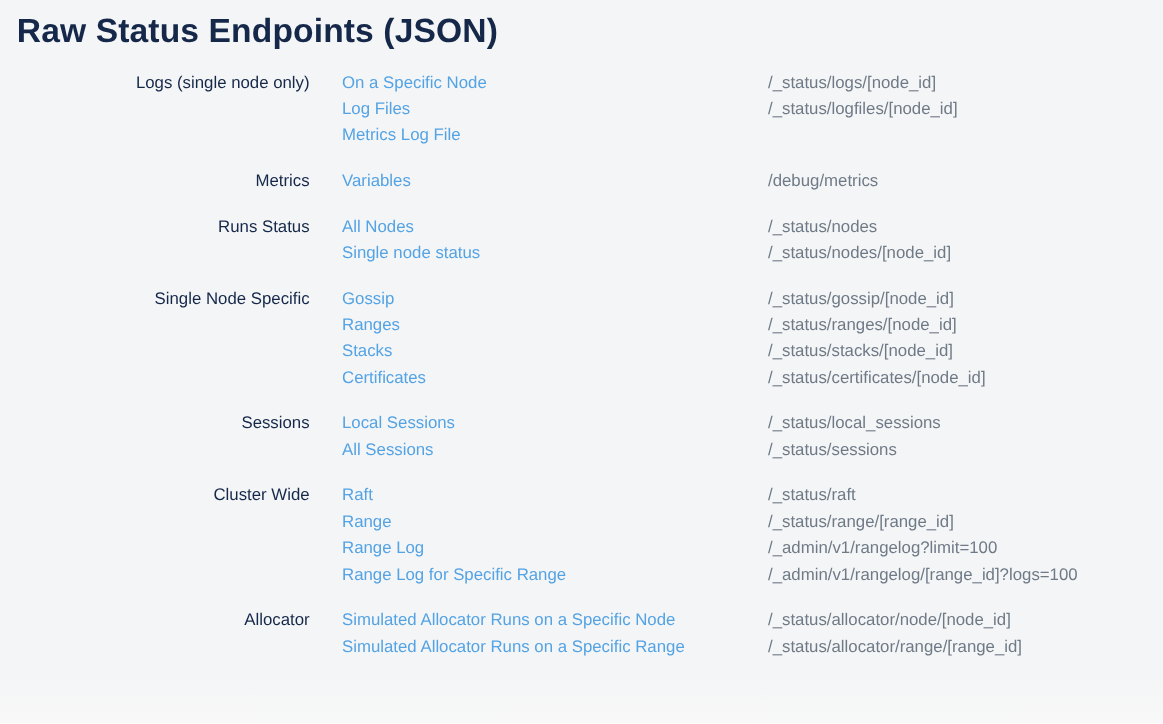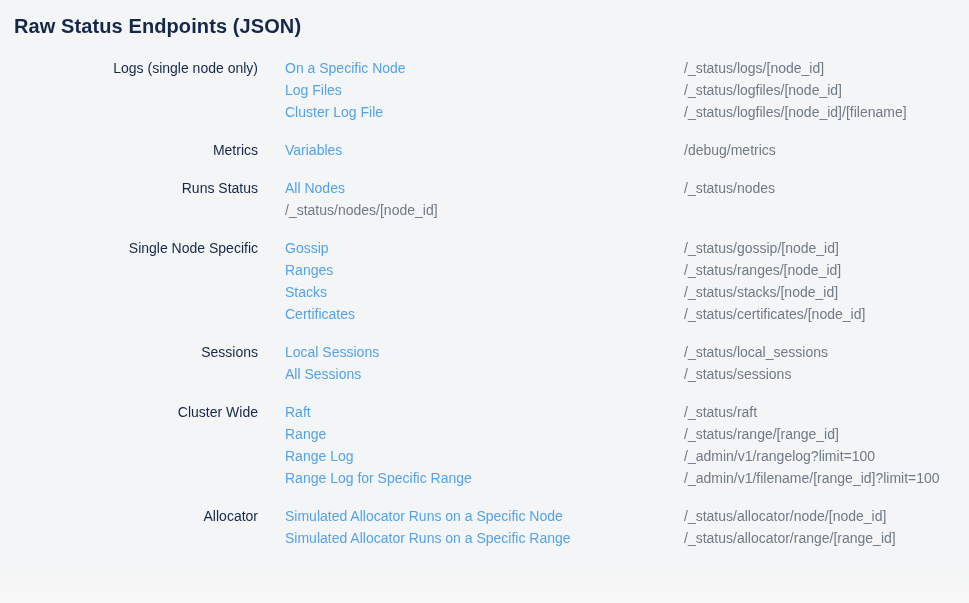--- a/index.html
+++ b/index.html
@@ -9,34 +9,34 @@
     --path:#6f7a87;
   }
   html,body{margin:0;padding:0;}
   body{
     width:969px;height:603px;overflow:hidden;
     background:linear-gradient(180deg,var(--bg) 0%,var(--bg) 94%,#f8f8f8 100%);
     font-family:"Liberation Sans",sans-serif;
   }
   .page-title{
     margin:12px 0 17px 14px;
-    font-size:20px;line-height:28px;font-weight:700;
+    font-size:28px;line-height:28px;font-weight:700;
     letter-spacing:.1px;
     color:var(--heading);
   }
   .endpoint-table{margin:0;}
   .section{display:flex;margin-bottom:16px;}
   .category{
     width:258px;min-width:258px;
     text-align:right;
     font-size:14px;line-height:22px;
     color:var(--heading);
   }
   .rows{margin-left:27px;flex:1;}
-  .row{display:flex;font-size:14px;line-height:22px;gap:44px;}
+  .row{display:flex;font-size:14px;line-height:22px;}
   .row .link{
     width:355px;min-width:355px;
     color:var(--link);
     text-decoration:none;
     cursor:pointer;
   }
   .row .path{color:var(--path);white-space:nowrap;}
 </style>
 </head>
 <body>
@@ -49,42 +49,42 @@
         <div class="rows">
           <div class="row">
             <a class="link" href="#">On a Specific Node</a>
             <span class="path">/_status/logs/[node_id]</span>
           </div>
           <div class="row">
             <a class="link" href="#">Log Files</a>
             <span class="path">/_status/logfiles/[node_id]</span>
           </div>
           <div class="row">
-            <a class="link" href="#">Cluster Log File</a>
-            <span class="path">/_status/logfiles/[node_id]/[filename]</span>
+            <a class="link" href="#">Metrics Log File</a>
           </div>
         </div>
       </div>
       <div class="section">
         <div class="category">Metrics</div>
         <div class="rows">
           <div class="row">
             <a class="link" href="#">Variables</a>
             <span class="path">/debug/metrics</span>
           </div>
         </div>
       </div>
       <div class="section">
         <div class="category">Runs Status</div>
         <div class="rows">
           <div class="row">
             <a class="link" href="#">All Nodes</a>
             <span class="path">/_status/nodes</span>
           </div>
           <div class="row">
+            <a class="link" href="#">Single node status</a>
             <span class="path">/_status/nodes/[node_id]</span>
           </div>
         </div>
       </div>
       <div class="section">
         <div class="category">Single Node Specific</div>
         <div class="rows">
           <div class="row">
             <a class="link" href="#">Gossip</a>
             <span class="path">/_status/gossip/[node_id]</span>
@@ -126,21 +126,21 @@
           <div class="row">
             <a class="link" href="#">Range</a>
             <span class="path">/_status/range/[range_id]</span>
           </div>
           <div class="row">
             <a class="link" href="#">Range Log</a>
             <span class="path">/_admin/v1/rangelog?limit=100</span>
           </div>
           <div class="row">
             <a class="link" href="#">Range Log for Specific Range</a>
-            <span class="path">/_admin/v1/filename/[range_id]?limit=100</span>
+            <span class="path">/_admin/v1/rangelog/[range_id]?logs=100</span>
           </div>
         </div>
       </div>
       <div class="section">
         <div class="category">Allocator</div>
         <div class="rows">
           <div class="row">
             <a class="link" href="#">Simulated Allocator Runs on a Specific Node</a>
             <span class="path">/_status/allocator/node/[node_id]</span>
           </div>

